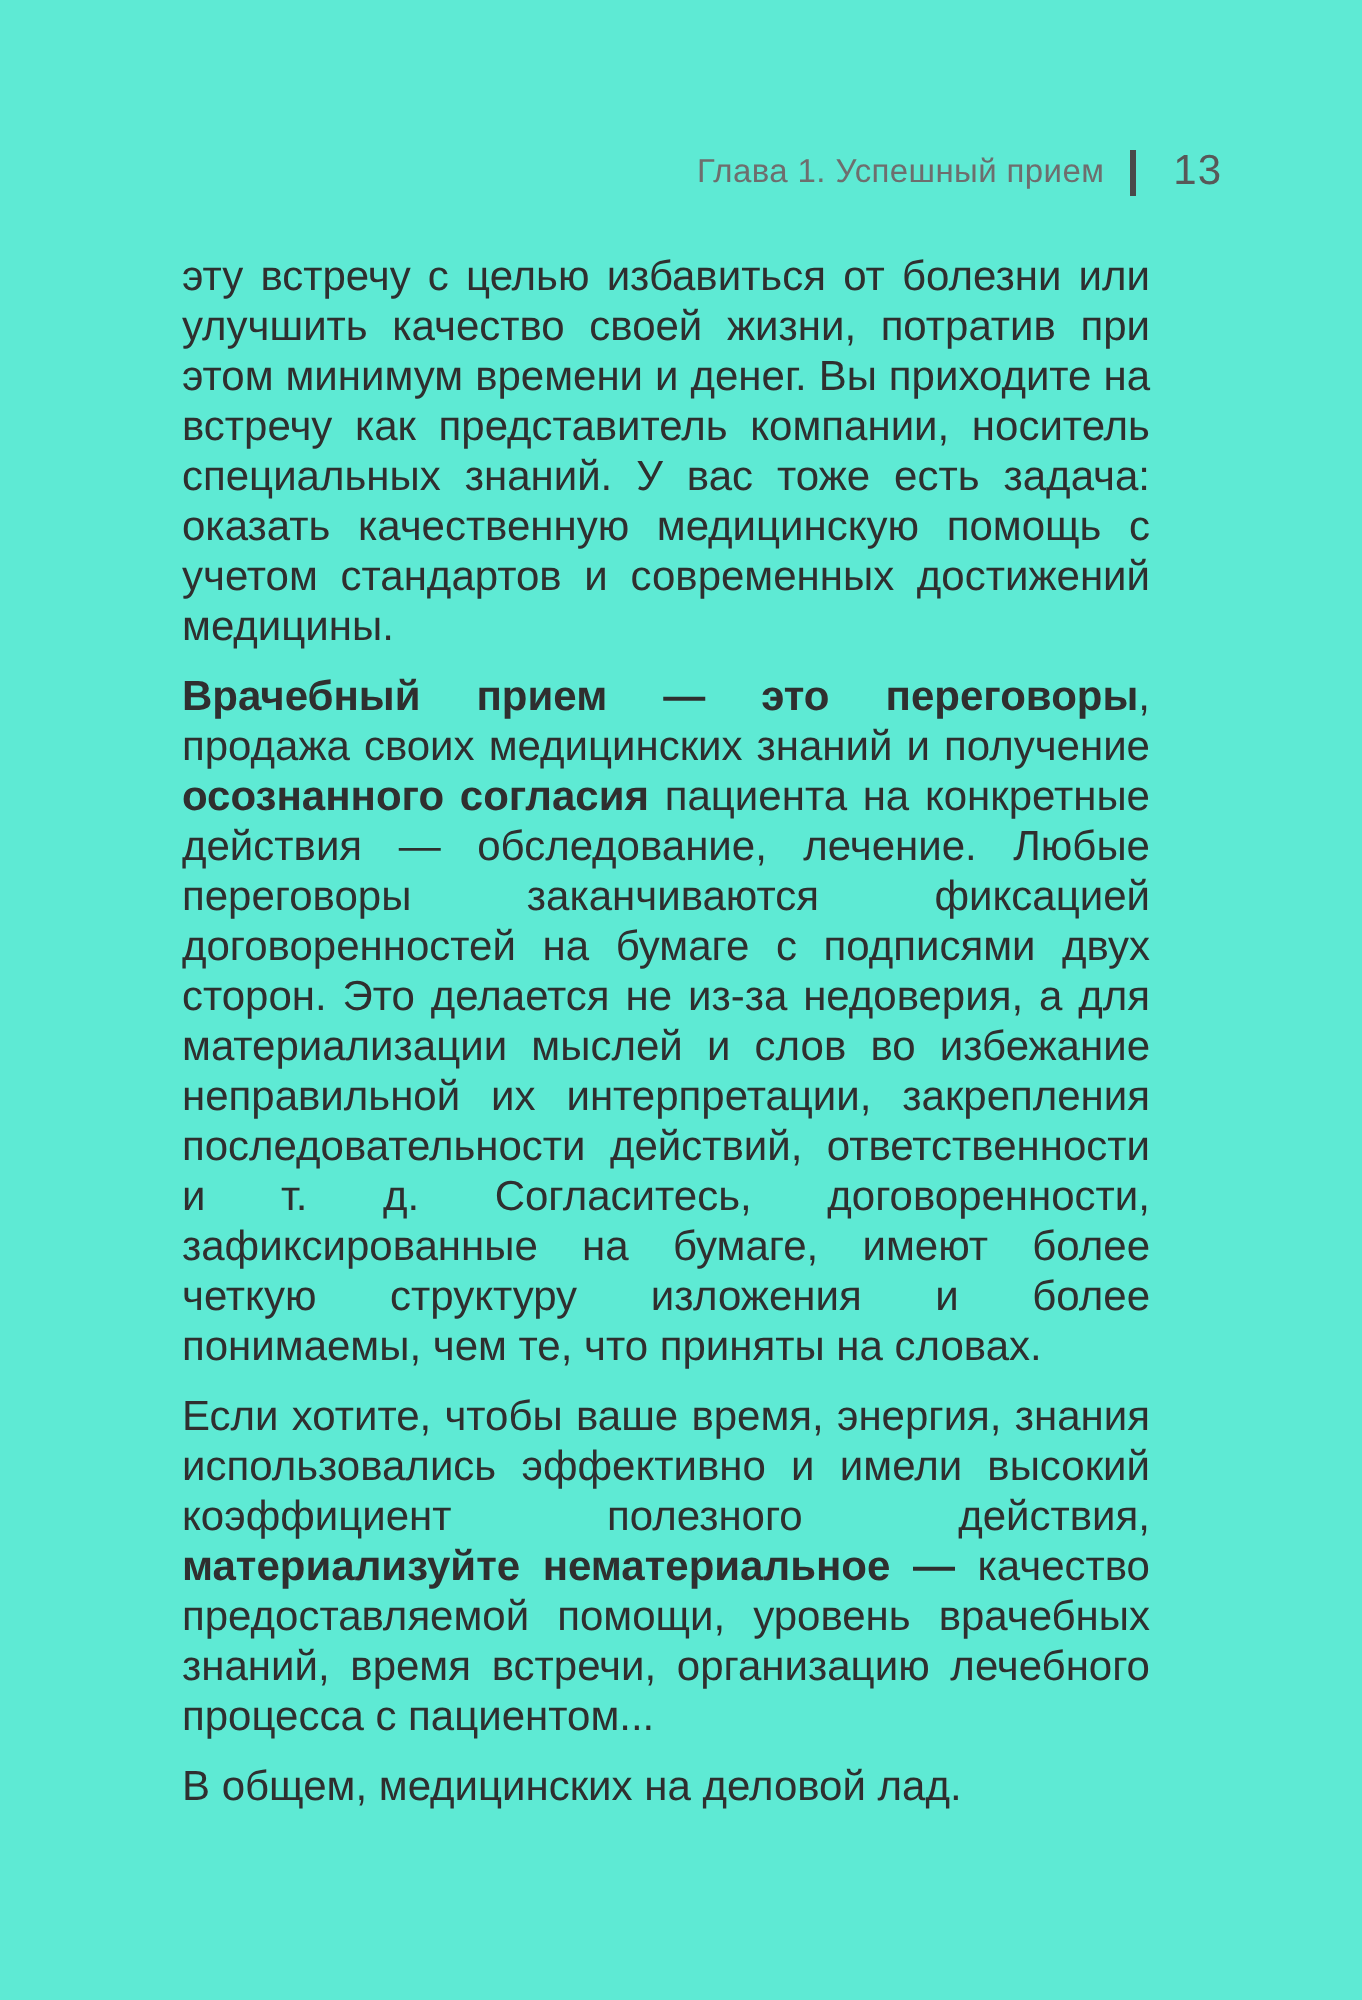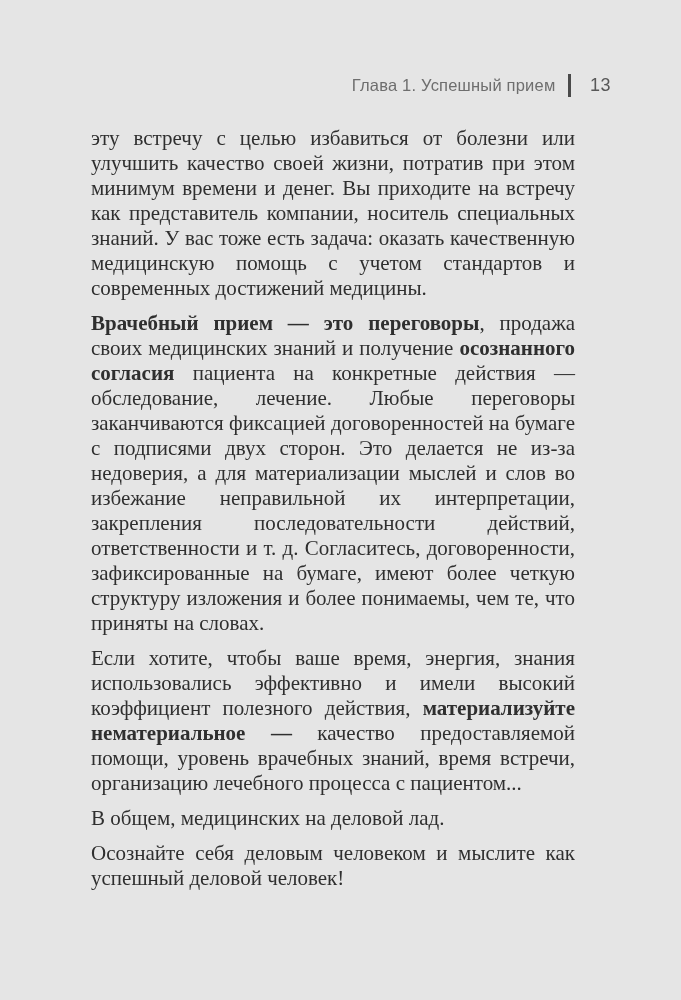--- a/index.html
+++ b/index.html
@@ -4,21 +4,21 @@
 <style>
   html, body {
     margin: 0;
     padding: 0;
     background: #ffffff;
   }
   .page {
     position: relative;
     width: 681px;
     height: 1000px;
-    background: #e5e5e5;
+    background: #5eead4;
     overflow: hidden;
   }
   
   .running-head {
     position: absolute;
     top: 74px;
     right: 70px;
     display: flex;
     align-items: center;
     font-family: "Liberation Sans", "DejaVu Sans", sans-serif;
@@ -31,31 +31,31 @@
     white-space: nowrap;
   }
   .running-head .sep {
     width: 2.5px;
     height: 23px;
     background: #4a4a4a;
     margin-left: 13px;
     margin-right: 19px;
   }
   .running-head .folio {
-    font-size: 18px;
+    font-size: 21px;
     color: #585858;
     letter-spacing: 0.5px;
   }
   
   .body-text {
     position: absolute;
     left: 91px;
     top: 126px;
     width: 484px;
-    font-family: Liberation Serif, serif;
+    font-family: Liberation Sans, sans-serif;
     font-size: 21px;
     line-height: 25px;
     color: #2f2f2f;
     text-align: justify;
   }
   .body-text p {
     margin: 0 0 10px 0;
     padding: 0;
   }
   .body-text p:last-child { margin-bottom: 0; }
@@ -70,16 +70,15 @@
     <span class="chapter">Глава 1. Успешный прием</span>
     <span class="sep"></span>
     <span class="folio">13</span>
   </div>
 
   <div class="body-text">
       <p><span>эту встречу с целью избавиться от болезни или улучшить качество своей жизни, потратив при этом минимум времени и денег. Вы приходите на встречу как представитель компании, носитель специальных знаний. У вас тоже есть задача: оказать качественную медицинскую помощь с учетом стандартов и современных достижений медицины.</span></p>
       <p><strong>Врачебный прием — это переговоры</strong><span>, продажа своих медицинских знаний и получение </span><strong>осознанного согласия</strong><span> пациента на конкретные действия — обследование, лечение. Любые переговоры заканчиваются фиксацией договоренностей на бумаге с подписями двух сторон. Это делается не из-за недоверия, а для материализации мыслей и слов во избежание неправильной их интерпретации, закрепления последовательности действий, ответственности и т. д. Согласитесь, договоренности, зафиксированные на бумаге, имеют более четкую структуру изложения и более понимаемы, чем те, что приняты на словах.</span></p>
       <p><span>Если хотите, чтобы ваше время, энергия, знания использовались эффективно и имели высокий коэффициент полезного действия, </span><strong>материализуйте нематериальное —</strong><span> качество предоставляемой помощи, уровень врачебных знаний, время встречи, организацию лечебного процесса с пациентом...</span></p>
       <p><span>В общем, медицинских на деловой лад.</span></p>
-      <p><span>Осознайте себя деловым человеком и мыслите как успешный деловой человек!</span></p>
     </div>
 
 </div>
 
 </body></html>

